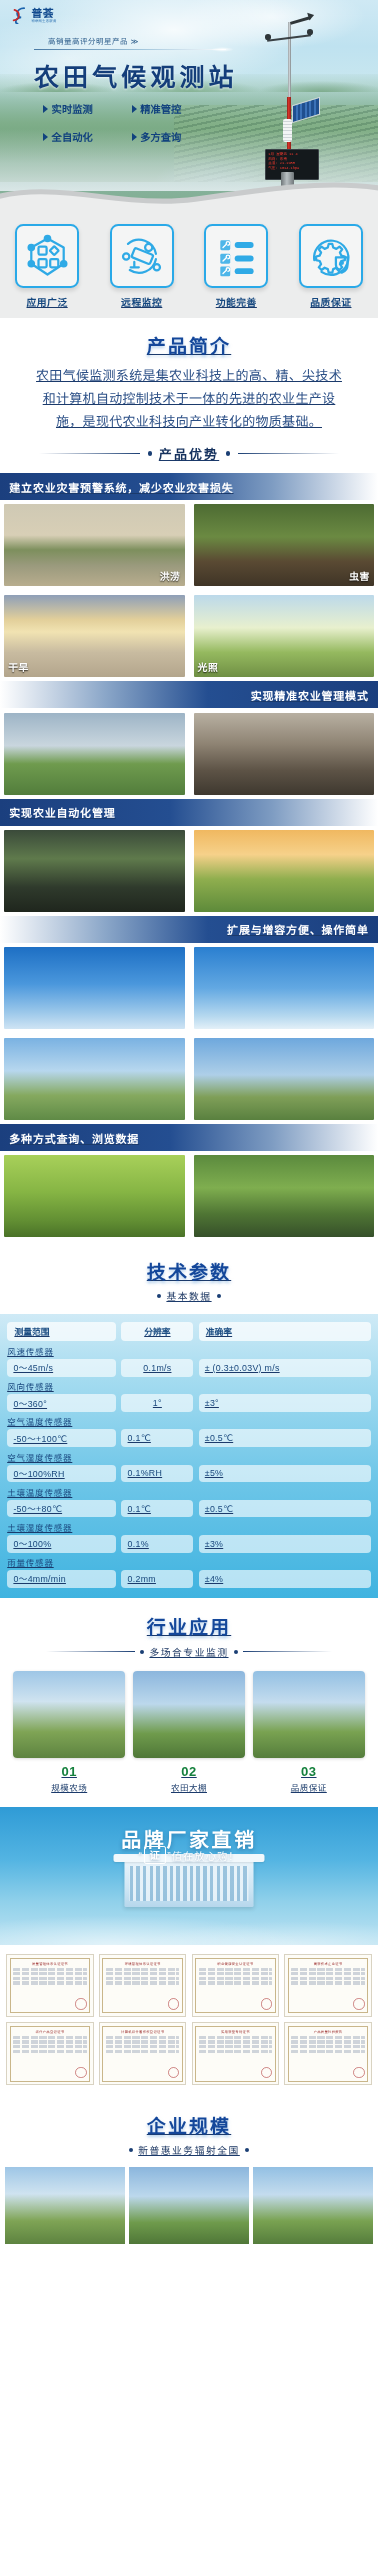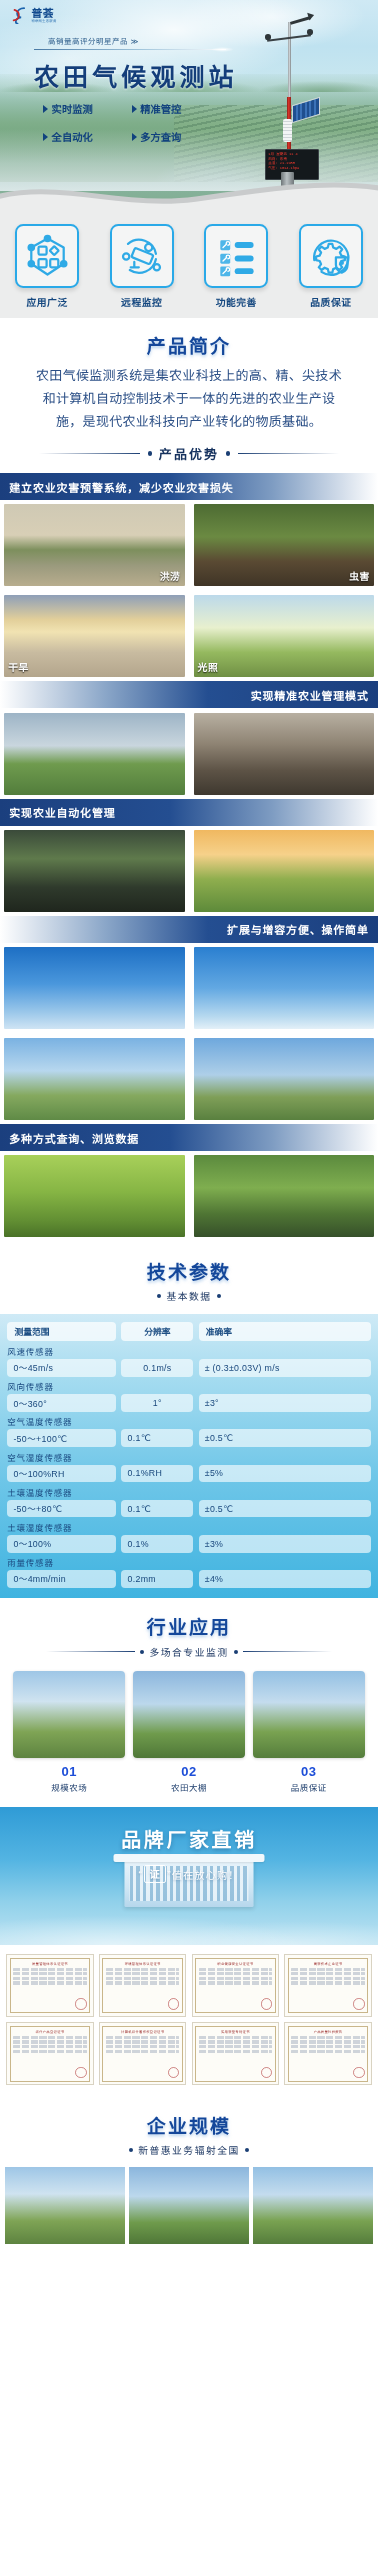--- a/index.html
+++ b/index.html
@@ -1,18 +1,18 @@
 <!DOCTYPE html>
 <html lang="zh-CN" style="font-size:8.2px"><head>
 <meta charset="utf-8">
 <title>农田气候观测站</title>
 <style>
   *{box-sizing:border-box;margin:0;padding:0;}
   body{width:378px;background:#fff;font-family:"Liberation Sans","DejaVu Sans",sans-serif;color:#1b3a6b;}
-  .page{width:378px;position:relative;overflow:hidden;}
+  .page{width:378px;position:relative;overflow:hidden;text-decoration:underline;}
 
   
   .hero{position:relative;height:212px;overflow:hidden;
         background:linear-gradient(180deg,#cfe9f4 0%,#bfe2f0 22%,#c9e7ef 40%,#a8cfd6 58%,#8fbdb0 74%,#7faa8c 100%);}
   .hero-sky{position:absolute;inset:0;
     background:
       radial-gradient(ellipse 196px 77px at 46% 14%,rgba(255,255,255,.85),rgba(255,255,255,0) 70%),
       radial-gradient(ellipse 134px 46px at 72% 8%,rgba(255,255,255,.7),rgba(255,255,255,0) 70%),
       radial-gradient(ellipse 155px 62px at 18% 28%,rgba(255,255,255,.55),rgba(255,255,255,0) 72%);}
   .hero-hills{position:absolute;left:0;right:0;bottom:30px;height:108px;
@@ -134,39 +134,39 @@
   .trow{display:grid;grid-template-columns:109px 72px 1fr;gap:5.2px;}
   .td{background:rgba(255,255,255,.62);border-radius:4.1px;height:17.5px;display:flex;align-items:center;
       padding:0 6.2px;font-size:8.8px;color:#18477c;letter-spacing:0.3px;}
   .td.center{justify-content:center;padding:0;}
 
   
   .industry{padding:14.4px 0 13.4px;}
   .ind-grid{display:grid;grid-template-columns:repeat(3,1fr);gap:8.2px;padding:12.4px 13.4px 0;}
   .ind-card{text-align:center;}
   .ind-img{height:87px;border-radius:4.1px;overflow:hidden;position:relative;box-shadow:0 1px 3.1px rgba(0,0,0,.16);}
-  .ind-num{margin-top:6.2px;font-size:13px;font-weight:700;color:#1d4ed8;letter-spacing:0.5px;}
+  .ind-num{margin-top:6.2px;font-size:13px;font-weight:700;color:#15803d;letter-spacing:0.5px;}
   .ind-name{margin-top:2.1px;font-size:8.5px;color:#1f3f6d;letter-spacing:0.5px;}
 
   
   .brand{position:relative;height:138px;overflow:hidden;
     background:linear-gradient(180deg,#2f9bd6 0%,#53b4e2 38%,#8fd0ea 68%,#bfe4f3 100%);}
   .brand-wave{position:absolute;left:0;right:0;bottom:0;height:46px;
     background:radial-gradient(ellipse 268px 41px at 30% 100%,rgba(255,255,255,.55),rgba(255,255,255,0) 72%),
                radial-gradient(ellipse 216px 33px at 78% 100%,rgba(255,255,255,.4),rgba(255,255,255,0) 72%);}
   .bldg{position:absolute;left:50%;transform:translateX(-50%);bottom:38px;width:129px;height:47px;
     background:linear-gradient(180deg,#e8f4fb 0%,#cfe6f4 60%,#b6d7ec 100%);border-radius:1.5px;
     box-shadow:0 1.5px 4.1px rgba(0,0,0,.12);}
   .bldg:before{content:"";position:absolute;inset:6.2px 5.2px 5.2px;
     background:repeating-linear-gradient(90deg,#8fbcd9 0 3.6px,#eaf4fa 3.6px 6.7px);opacity:.85;}
   .bldg:after{content:"";position:absolute;left:-11.3px;right:-11.3px;top:-5.2px;height:7.2px;border-radius:2.1px;
     background:#f1f8fc;box-shadow:0 1px 2.1px rgba(0,0,0,.1);}
   .brand-title{position:absolute;left:0;right:0;top:17.5px;text-align:center;font-size:20px;font-weight:700;
     color:#fff;letter-spacing:2.6px;text-shadow:0 1.5px 4.1px rgba(20,70,120,.45);}
-  .brand-sub{position:absolute;left:0;right:0;top:58px;text-align:center;font-size:10.3px;color:#fff;letter-spacing:1px;
+  .brand-sub{position:absolute;left:0;right:0;top:39px;text-align:center;font-size:10.3px;color:#fff;letter-spacing:1px;
     text-shadow:0 1px 2.6px rgba(20,70,120,.4);}
   .brand-sub b{display:inline-block;padding:0.5px 4.1px;border:1px solid #fff;border-radius:2.1px;margin:0 1.5px;}
 
   
   .certs{padding:9.3px 6.2px 12.4px;background:#fff;}
   .cert-grid{display:grid;grid-template-columns:repeat(4,1fr);gap:5.2px;}
   .cert{height:63px;background:#fdfcf7;border:0.5px solid #d9d3c2;position:relative;overflow:hidden;}
   .cert:before{content:"";position:absolute;inset:2.6px;border:0.5px solid #c9b68a;}
   .cert-in{position:absolute;inset:6.2px;display:flex;flex-direction:column;align-items:center;gap:1.5px;}
   .cert-h{font-size:3.3px;color:#9a2a2a;letter-spacing:0.3px;}

